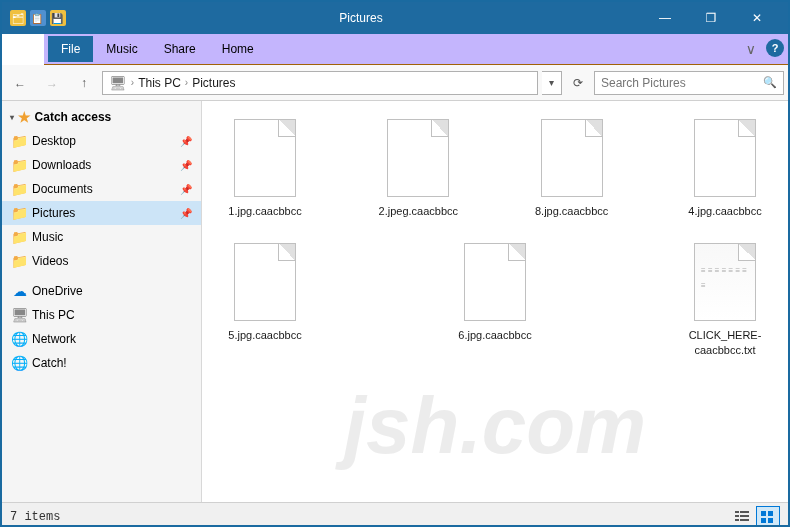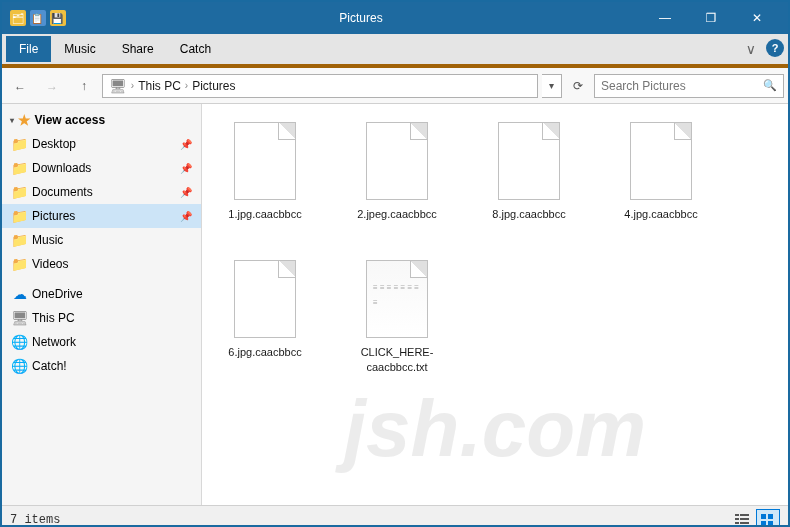--- a/index.html
+++ b/index.html
@@ -49,22 +49,23 @@
     .win-btn {
       width: 46px; height: 32px;
       display: flex; align-items: center; justify-content: center;
       color: white;
       font-size: 12px;
       cursor: pointer;
     }
 
     
     .ribbon {
-      background: #e5e5e5;
-      border-bottom: 4px solid #a16207;
+      background: #c4b5fd;
+      border-bottom: 1px solid #a16207;
+      margin-left: 42px;
     }
     .ribbon-tabs {
       display: flex;
       align-items: center;
       height: 30px;
       padding: 0 4px;
     }
     .ribbon-tab {
       padding: 5px 12px;
       font-size: 12px;
@@ -226,23 +227,24 @@
       font-size: 80px;
       font-weight: bold;
       font-style: italic;
       pointer-events: none;
       white-space: nowrap;
       z-index: 0;
     }
     .file-grid {
       display: flex;
       flex-wrap: wrap;
-      gap: 22px;
+      gap: 8px;
       position: relative;
       z-index: 1;
+      justify-content: space-between;
     }
     .file-item {
       display: flex;
       flex-direction: column;
       align-items: center;
       width: 110px;
       padding: 6px;
       cursor: pointer;
       border: 1px solid transparent;
       border-radius: 2px;
@@ -348,21 +350,21 @@
     <div class="win-btn">❐</div>
     <div class="win-btn close">✕</div>
   </div>
 </div>
 
 <div class="ribbon">
   <div class="ribbon-tabs">
     <div class="ribbon-tab active">File</div>
     <div class="ribbon-tab">Music</div>
     <div class="ribbon-tab">Share</div>
-    <div class="ribbon-tab">Catch</div>
+    <div class="ribbon-tab">Home</div>
     <div class="ribbon-chevron">
       <span>∨</span>
       <span style="background:#1e6aa0;color:white;border-radius:50%;width:18px;height:18px;display:flex;align-items:center;justify-content:center;font-size:11px;font-weight:bold;">?</span>
     </div>
   </div>
 </div>
 
 <div class="address-bar">
   <div class="nav-btn">←</div>
   <div class="nav-btn disabled">→</div>
@@ -381,21 +383,21 @@
     <span class="search-icon-char">🔍</span>
   </div>
 </div>
 
 <div class="main-area">
 
   <div class="sidebar">
     <div class="sidebar-group-header">
       <span class="chevron">▾</span>
       <span style="color:#f0a030;font-size:14px;">★</span>
-      <span>View access</span>
+      <span>Catch access</span>
     </div>
 
     <div class="sidebar-item">
       <span class="item-icon icon-folder">📁</span>
       <span>Desktop</span>
       <span class="pin-icon">📌</span>
     </div>
     <div class="sidebar-item">
       <span class="item-icon icon-folder">📁</span>
       <span>Downloads</span>
@@ -464,20 +466,26 @@
         <div class="file-name">8.jpg.caacbbcc</div>
       </div>
 
       <div class="file-item">
         <div class="file-thumb">
           <div class="file-page"></div>
         </div>
         <div class="file-name">4.jpg.caacbbcc</div>
       </div>
 
+      <div class="file-item">
+        <div class="file-thumb">
+          <div class="file-page"></div>
+        </div>
+        <div class="file-name">5.jpg.caacbbcc</div>
+      </div>
 
       <div class="file-item">
         <div class="file-thumb">
           <div class="file-page"></div>
         </div>
         <div class="file-name">6.jpg.caacbbcc</div>
       </div>
 
       <div class="file-item">
         <div class="file-thumb">

